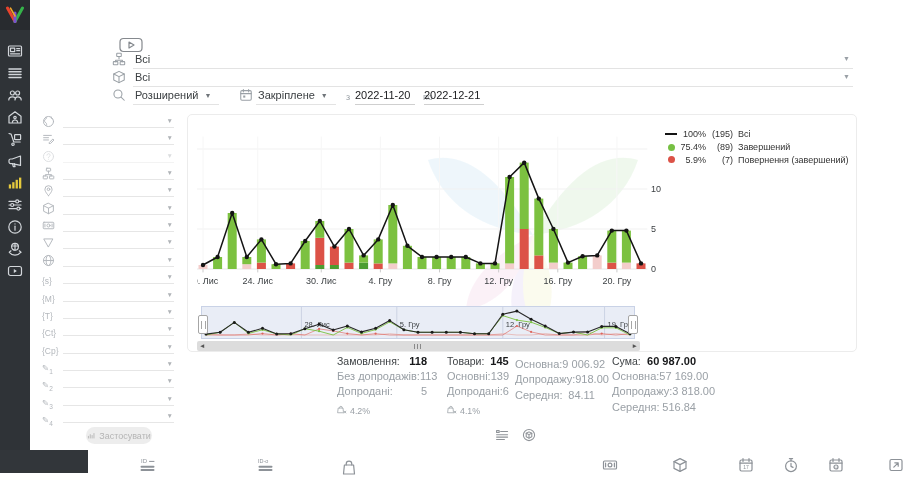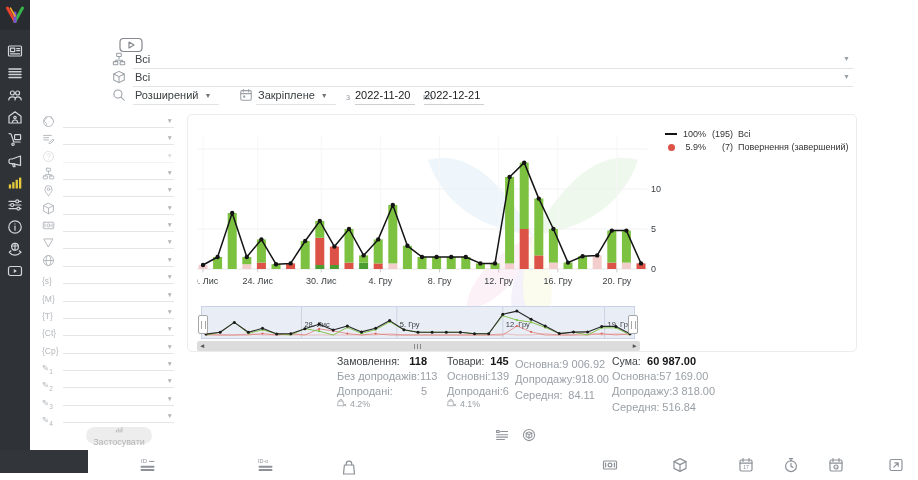--- a/index.html
+++ b/index.html
@@ -42,21 +42,21 @@
   .prow.dis{opacity:.45;cursor:default;}
   .pic{position:absolute;left:0;top:1px;width:13px;height:13px;color:#b4b8bd;}
   .pic svg{width:13px;height:13px;}
   .pic .tag{font-size:8.5px;color:#b4b8bd;}
   .pic sub{font-size:6.5px;}
   .pline{position:absolute;left:21px;right:0;top:14px;border-top:1px solid #e6e6e6;}
   .pchev{position:absolute;right:1px;top:4px;font-size:6.5px;color:#b0b4b8;}
   #apply-btn{position:absolute;left:86px;top:427px;width:66px;height:17px;border:none;
      border-radius:9px;background:#ededed;color:#b5b5b5;font-size:9px;
      font-family:"Liberation Sans",sans-serif;display:flex;align-items:center;
-     justify-content:center;gap:3px;cursor:default;flex-direction:column;}
+     justify-content:center;gap:3px;cursor:default;}
   #apply-btn svg{width:9px;height:9px;}
 
   
   #card{position:absolute;left:187px;top:114px;width:668px;height:236px;
         border:1px solid #ececec;border-radius:5px;background:#fff;}
   #watermark{position:absolute;left:220px;top:0px;width:250px;height:225px;opacity:.09;}
   #main-chart{position:absolute;left:9px;top:8px;width:470px;height:172px;z-index:2;}
   #legend{position:absolute;left:476px;top:13px;z-index:2;}
   .lg-row{display:flex;align-items:center;height:12.7px;font-size:9px;color:#333;cursor:pointer;white-space:nowrap;}
   .lg-sw{width:14px;display:flex;justify-content:center;align-items:center;}
@@ -77,21 +77,21 @@
   .sb-ar{position:absolute;top:1px;font-size:6.5px;color:#555;line-height:8px;cursor:pointer;}
   .sb-grip{position:absolute;left:50%;top:2.5px;margin-left:-5px;display:flex;gap:2px;}
   .sb-grip i{display:block;width:1px;height:5px;background:#8a8a8a;}
 
   
   #stats{position:absolute;left:330px;top:355px;width:390px;height:62px;}
   .stcol{position:absolute;top:0;}
   .st-head{display:flex;justify-content:space-between;align-items:baseline;font-size:10.5px;color:#3f4346;}
   .st-head b{font-size:11px;color:#17181a;margin-left:6px;}
   .st-sub{display:flex;justify-content:space-between;font-size:11px;color:#9aa0a6;margin-top:3.2px;white-space:nowrap;}
-  .st-rate{display:flex;align-items:center;gap:3px;font-size:8.8px;color:#9aa0a6;margin-top:1px;}
+  .st-rate{display:flex;align-items:center;gap:3px;font-size:8.8px;color:#9aa0a6;margin-top:8px;}
   .st-rate svg{width:10px;height:9px;color:#9aa0a6;}
 
   #toggles{position:absolute;left:495px;top:428px;display:flex;gap:13px;}
   #toggles span{width:14px;height:14px;color:#8f9398;cursor:pointer;}
   #toggles svg{width:14px;height:14px;}
 
   
   .bic{position:absolute;color:#8d9298;cursor:pointer;}
   .bic svg{width:16px;height:16px;}
 </style>
@@ -482,20 +482,28 @@
         <div class="lg-row">
           <span class="lg-sw">
             <span class="lg-line" style="background:#141414"></span>
           </span>
           <span class="lg-pct">100%</span>
           <span class="lg-cnt">(195)</span>
           <span class="lg-lbl">Всі</span>
         </div>
         <div class="lg-row">
           <span class="lg-sw">
+            <span class="lg-dot" style="background:#76c043"></span>
+          </span>
+          <span class="lg-pct">75.4%</span>
+          <span class="lg-cnt">(89)</span>
+          <span class="lg-lbl">Завершений</span>
+        </div>
+        <div class="lg-row">
+          <span class="lg-sw">
             <span class="lg-dot" style="background:#dc5247"></span>
           </span>
           <span class="lg-pct">5.9%</span>
           <span class="lg-cnt">(7)</span>
           <span class="lg-lbl">Повернення (завершений)</span>
         </div>
       </div>
     <div id="navigator">
         <svg viewBox="0 0 432 31" style="width:432px;height:31px;position:absolute;left:0;top:0">
           <line x1="99.4" y1="0" x2="99.4" y2="31" stroke="#ccd3e4" stroke-width="1"></line>

